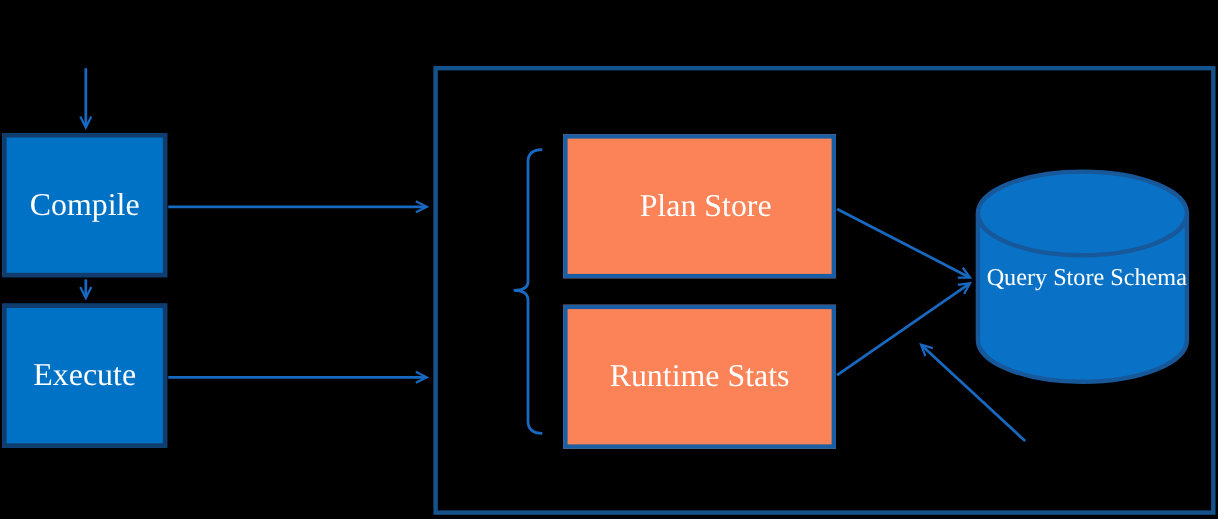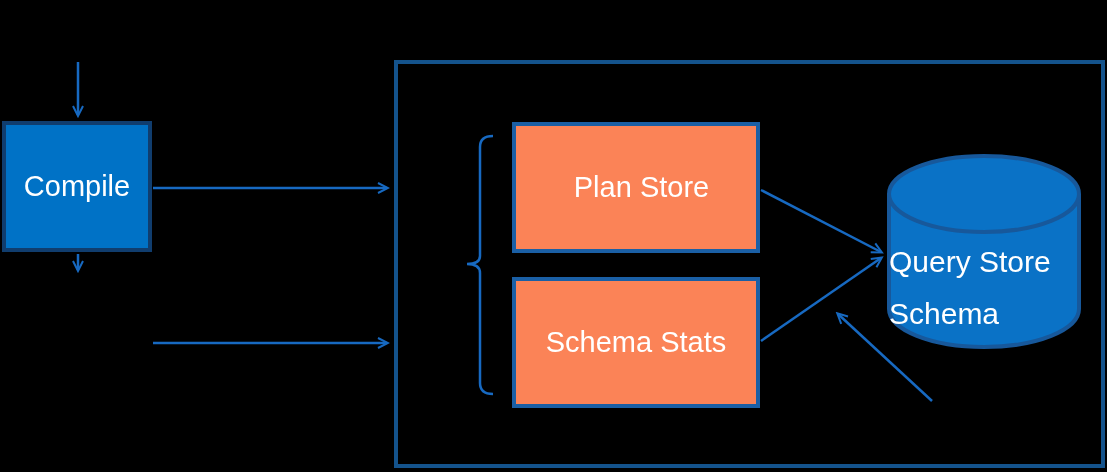--- a/index.html
+++ b/index.html
@@ -13,21 +13,21 @@
     --cylinder-fill:#0A72C6;
     --cylinder-border:#17589B;
     --label-text:#FFFFFF;
   }
   html,body{margin:0;padding:0;background:#000;}
   .stage{
     position:relative;
     width:1107px;height:472px;
     background:var(--background);
     overflow:hidden;
-    font-family:Liberation Sans, sans-serif;
+    font-family:Liberation Serif, serif;
   }
   .stage *{box-sizing:border-box;}
   .node{
     position:absolute;
     display:flex;align-items:center;justify-content:center;
     color:var(--label-text);
     font-size:29px;
     text-align:center;
     user-select:none;
   }
@@ -66,22 +66,22 @@
   }
   .cyl{
     fill:var(--cylinder-fill);
     stroke:var(--cylinder-border);
     stroke-width:4;
   }
   .cylinder-label{
     position:absolute;
     left:889px;top:236px;width:190px;
     color:var(--label-text);
-    font-size:30px;line-height:52px;
-    text-align:left;
+    font-size:22px;line-height:32px;
+    text-align:right;
     user-select:none;
   }
 </style>
 </head>
 <body>
 
 <div class="stage">
 
   <svg class="diagram-svg" viewBox="0 0 1107 472" xmlns="http://www.w3.org/2000/svg">
     <defs>
@@ -104,23 +104,26 @@
     <line class="arrow" x1="932" y1="401" x2="838" y2="314" marker-end="url(#arrow-open)"></line>
 
     <path class="brace" d="M493,136 Q480,136 480,147 L480,256 Q480,264 467,264 Q480,264 480,273 L480,383 Q480,394 493,394"></path>
   </svg>
 
   <div class="container-box"></div>
 
   <div class="node blue-node compile-box">
     <span>Compile</span>
   </div>
+  <div class="node blue-node execute-box">
+    <span>Execute</span>
+  </div>
 
   <div class="node orange-node plan-store-box">
     <span>Plan Store</span>
   </div>
   <div class="node orange-node runtime-stats-box">
-    <span>Schema Stats</span>
+    <span>Runtime Stats</span>
   </div>
 
   <div class="cylinder-label">Query Store Schema</div>
 
 </div>
 
 </body></html>

